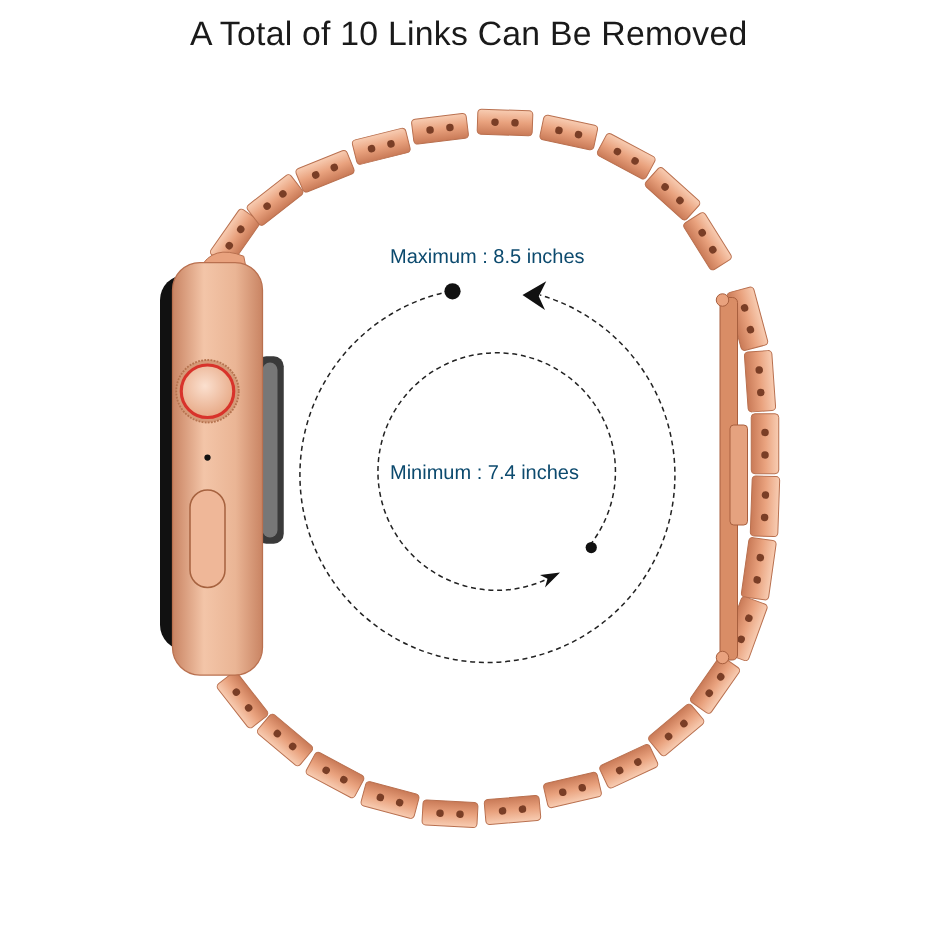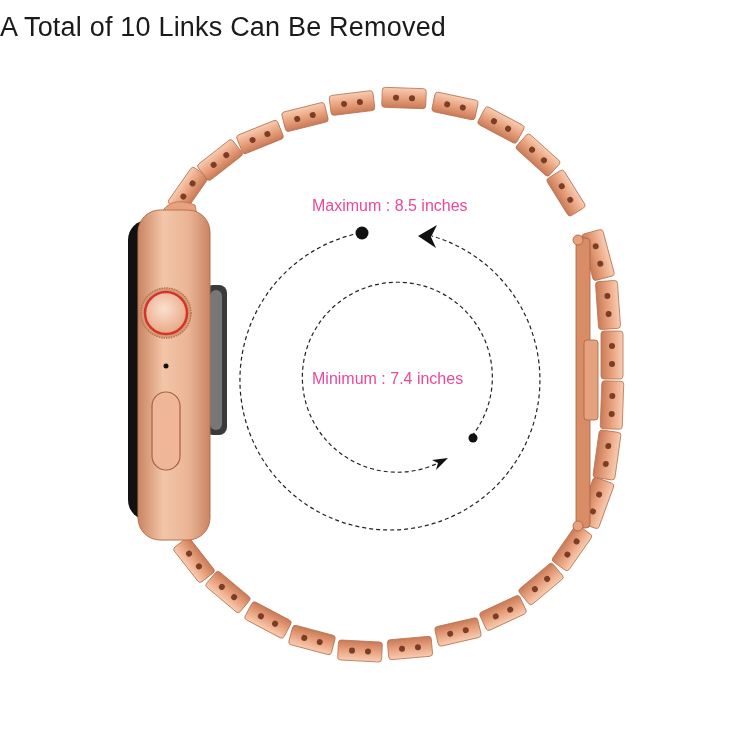--- a/index.html
+++ b/index.html
@@ -1,18 +1,18 @@
 <!DOCTYPE html>
 <html><head>
 <meta charset="utf-8">
 <style>
   html, body { margin: 0; padding: 0; background: #ffffff; }
   body { width: 750px; height: 750px; position: relative; overflow: hidden; font-family: "Liberation Sans", "DejaVu Sans", sans-serif; }
-  .title { position: absolute; top: 12px; left: 0; width: 750px; font-size: 27px; color: #1a1a1a; letter-spacing: 0.2px; }
-  .label { position: absolute; font-size: 16px; color: #ec4899; white-space: nowrap; }
+  .title { position: absolute; top: 12px; left: 0; width: 750px; text-align: center; font-size: 27px; color: #1a1a1a; letter-spacing: 0.2px; }
+  .label { position: absolute; font-size: 16px; color: #0c4a6e; white-space: nowrap; }
   .label.max { left: 312px; top: 197px; }
   .label.min { left: 312px; top: 370px; }
   svg.art { position: absolute; left: 0; top: 0; }
 </style>
 </head>
 <body>
 
 <div class="title">A Total of 10 Links Can Be Removed</div>
 
 <svg class="art" width="750" height="750" viewBox="0 0 750 750">

